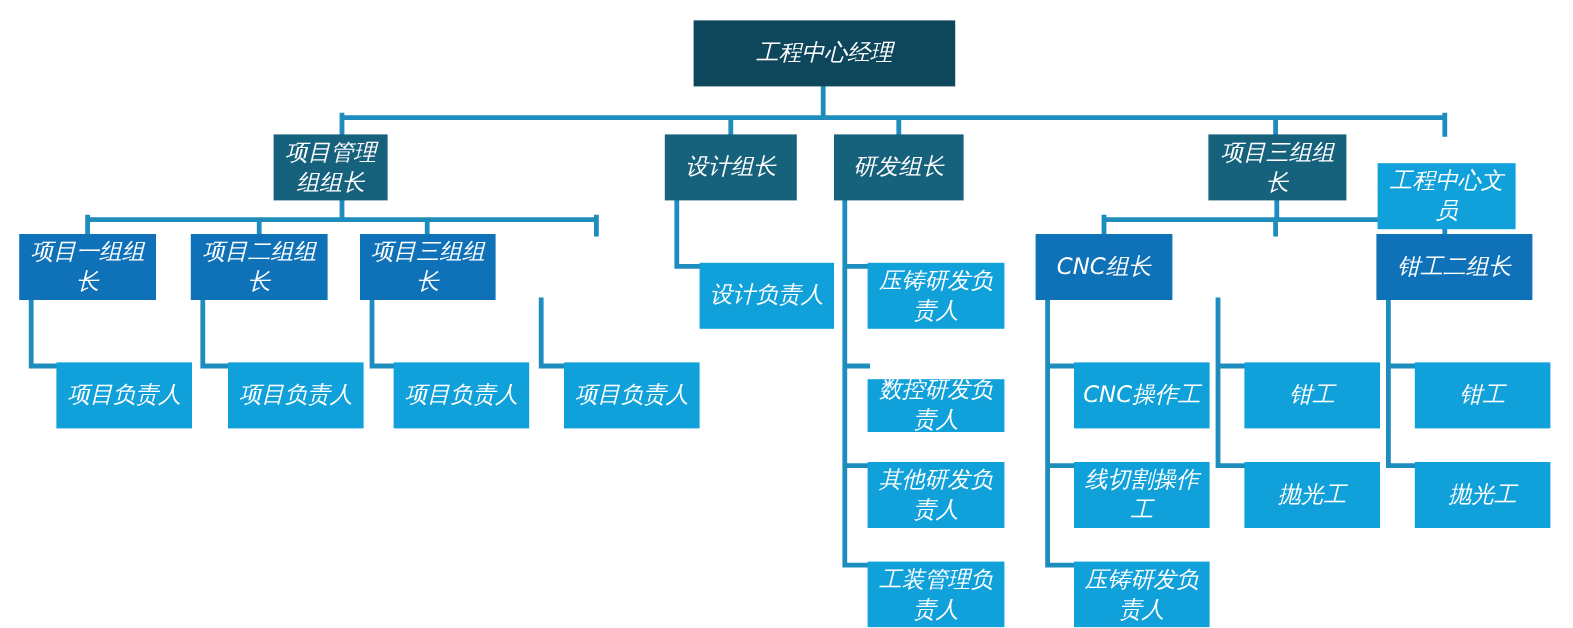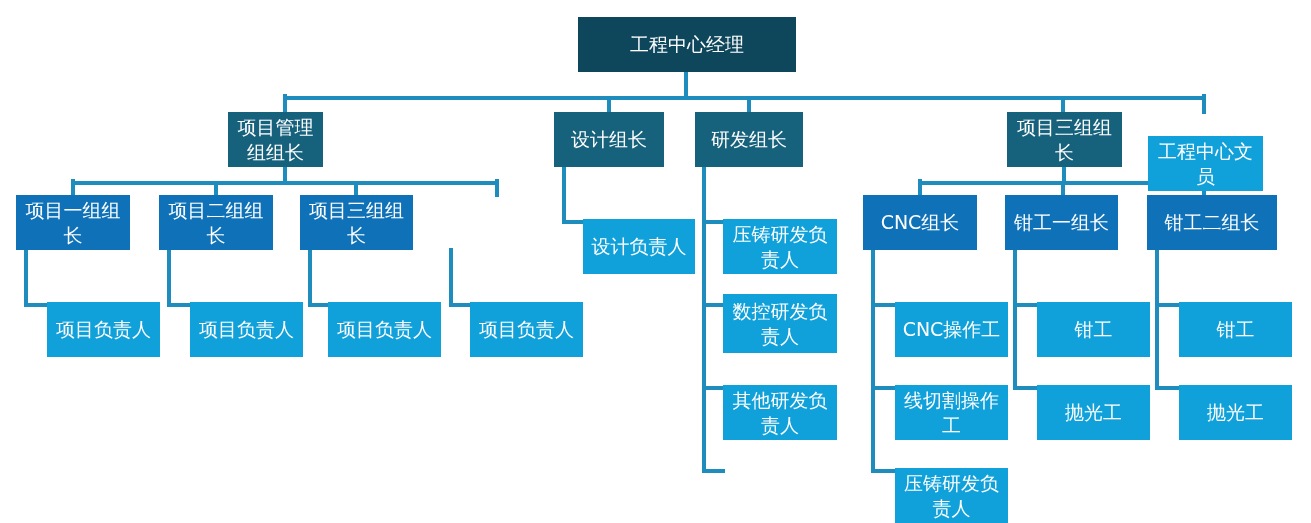--- a/index.html
+++ b/index.html
@@ -27,20 +27,21 @@
     display: flex;
     align-items: center;
     justify-content: center;
     text-align: center;
     color: var(--text, #ffffff);
     font-size: 19px;
     line-height: 25px;
     padding: 1px 2px;
     box-sizing: border-box;
     word-break: break-all;
+    font-style: italic;
   }
   .lv1 { background: var(--root-fill, #0e465c); }
   .lv2 { background: var(--branch-fill, #16617c); }
   .lv3 { background: var(--team-fill, #0f72b8); }
   .lv4 { background: var(--member-fill, #10a0da); margin-top: 24px; }
 </style>
 </head>
 <body>
 
 <div class="canvas">
@@ -73,25 +74,25 @@
   <div class="node lv3" style="left:300px; top:195px; width:113px; height:55px">项目三组组长</div>
 
   <div class="node lv4" style="left:47px; top:278px; width:113px; height:55px">项目负责人</div>
   <div class="node lv4" style="left:190px; top:278px; width:113px; height:55px">项目负责人</div>
   <div class="node lv4" style="left:328px; top:278px; width:113px; height:55px">项目负责人</div>
   <div class="node lv4" style="left:470px; top:278px; width:113px; height:55px">项目负责人</div>
 
   <div class="node lv4" style="left:583px; top:195px; width:112px; height:55px">设计负责人</div>
 
   <div class="node lv4" style="left:723px; top:195px; width:114px; height:55px">压铸研发负责人</div>
-  <div class="node lv4" style="left:723px; top:270px; width:114px; height:59px">数控研发负责人</div>
+  <div class="node lv4" style="left:723px; top:292px; width:114px; height:44px">数控研发负责人</div>
   <div class="node lv4" style="left:723px; top:361px; width:114px; height:55px">其他研发负责人</div>
+  <div class="node lv4" style="left:723px; top:444px; width:114px; height:55px">工装管理负责人</div>
 
   <div class="node lv3" style="left:863px; top:195px; width:114px; height:55px">CNC组长</div>
-  <div class="node lv3" style="left:1005px; top:195px; width:113px; height:55px">钳工一组长</div>
   <div class="node lv3" style="left:1147px; top:195px; width:130px; height:55px">钳工二组长</div>
 
   <div class="node lv4" style="left:895px; top:278px; width:113px; height:55px">CNC操作工</div>
   <div class="node lv4" style="left:895px; top:361px; width:113px; height:55px">线切割操作工</div>
   <div class="node lv4" style="left:895px; top:444px; width:113px; height:55px">压铸研发负责人</div>
 
   <div class="node lv4" style="left:1037px; top:278px; width:113px; height:55px">钳工</div>
   <div class="node lv4" style="left:1037px; top:361px; width:113px; height:55px">抛光工</div>
 
   <div class="node lv4" style="left:1179px; top:278px; width:113px; height:55px">钳工</div>

